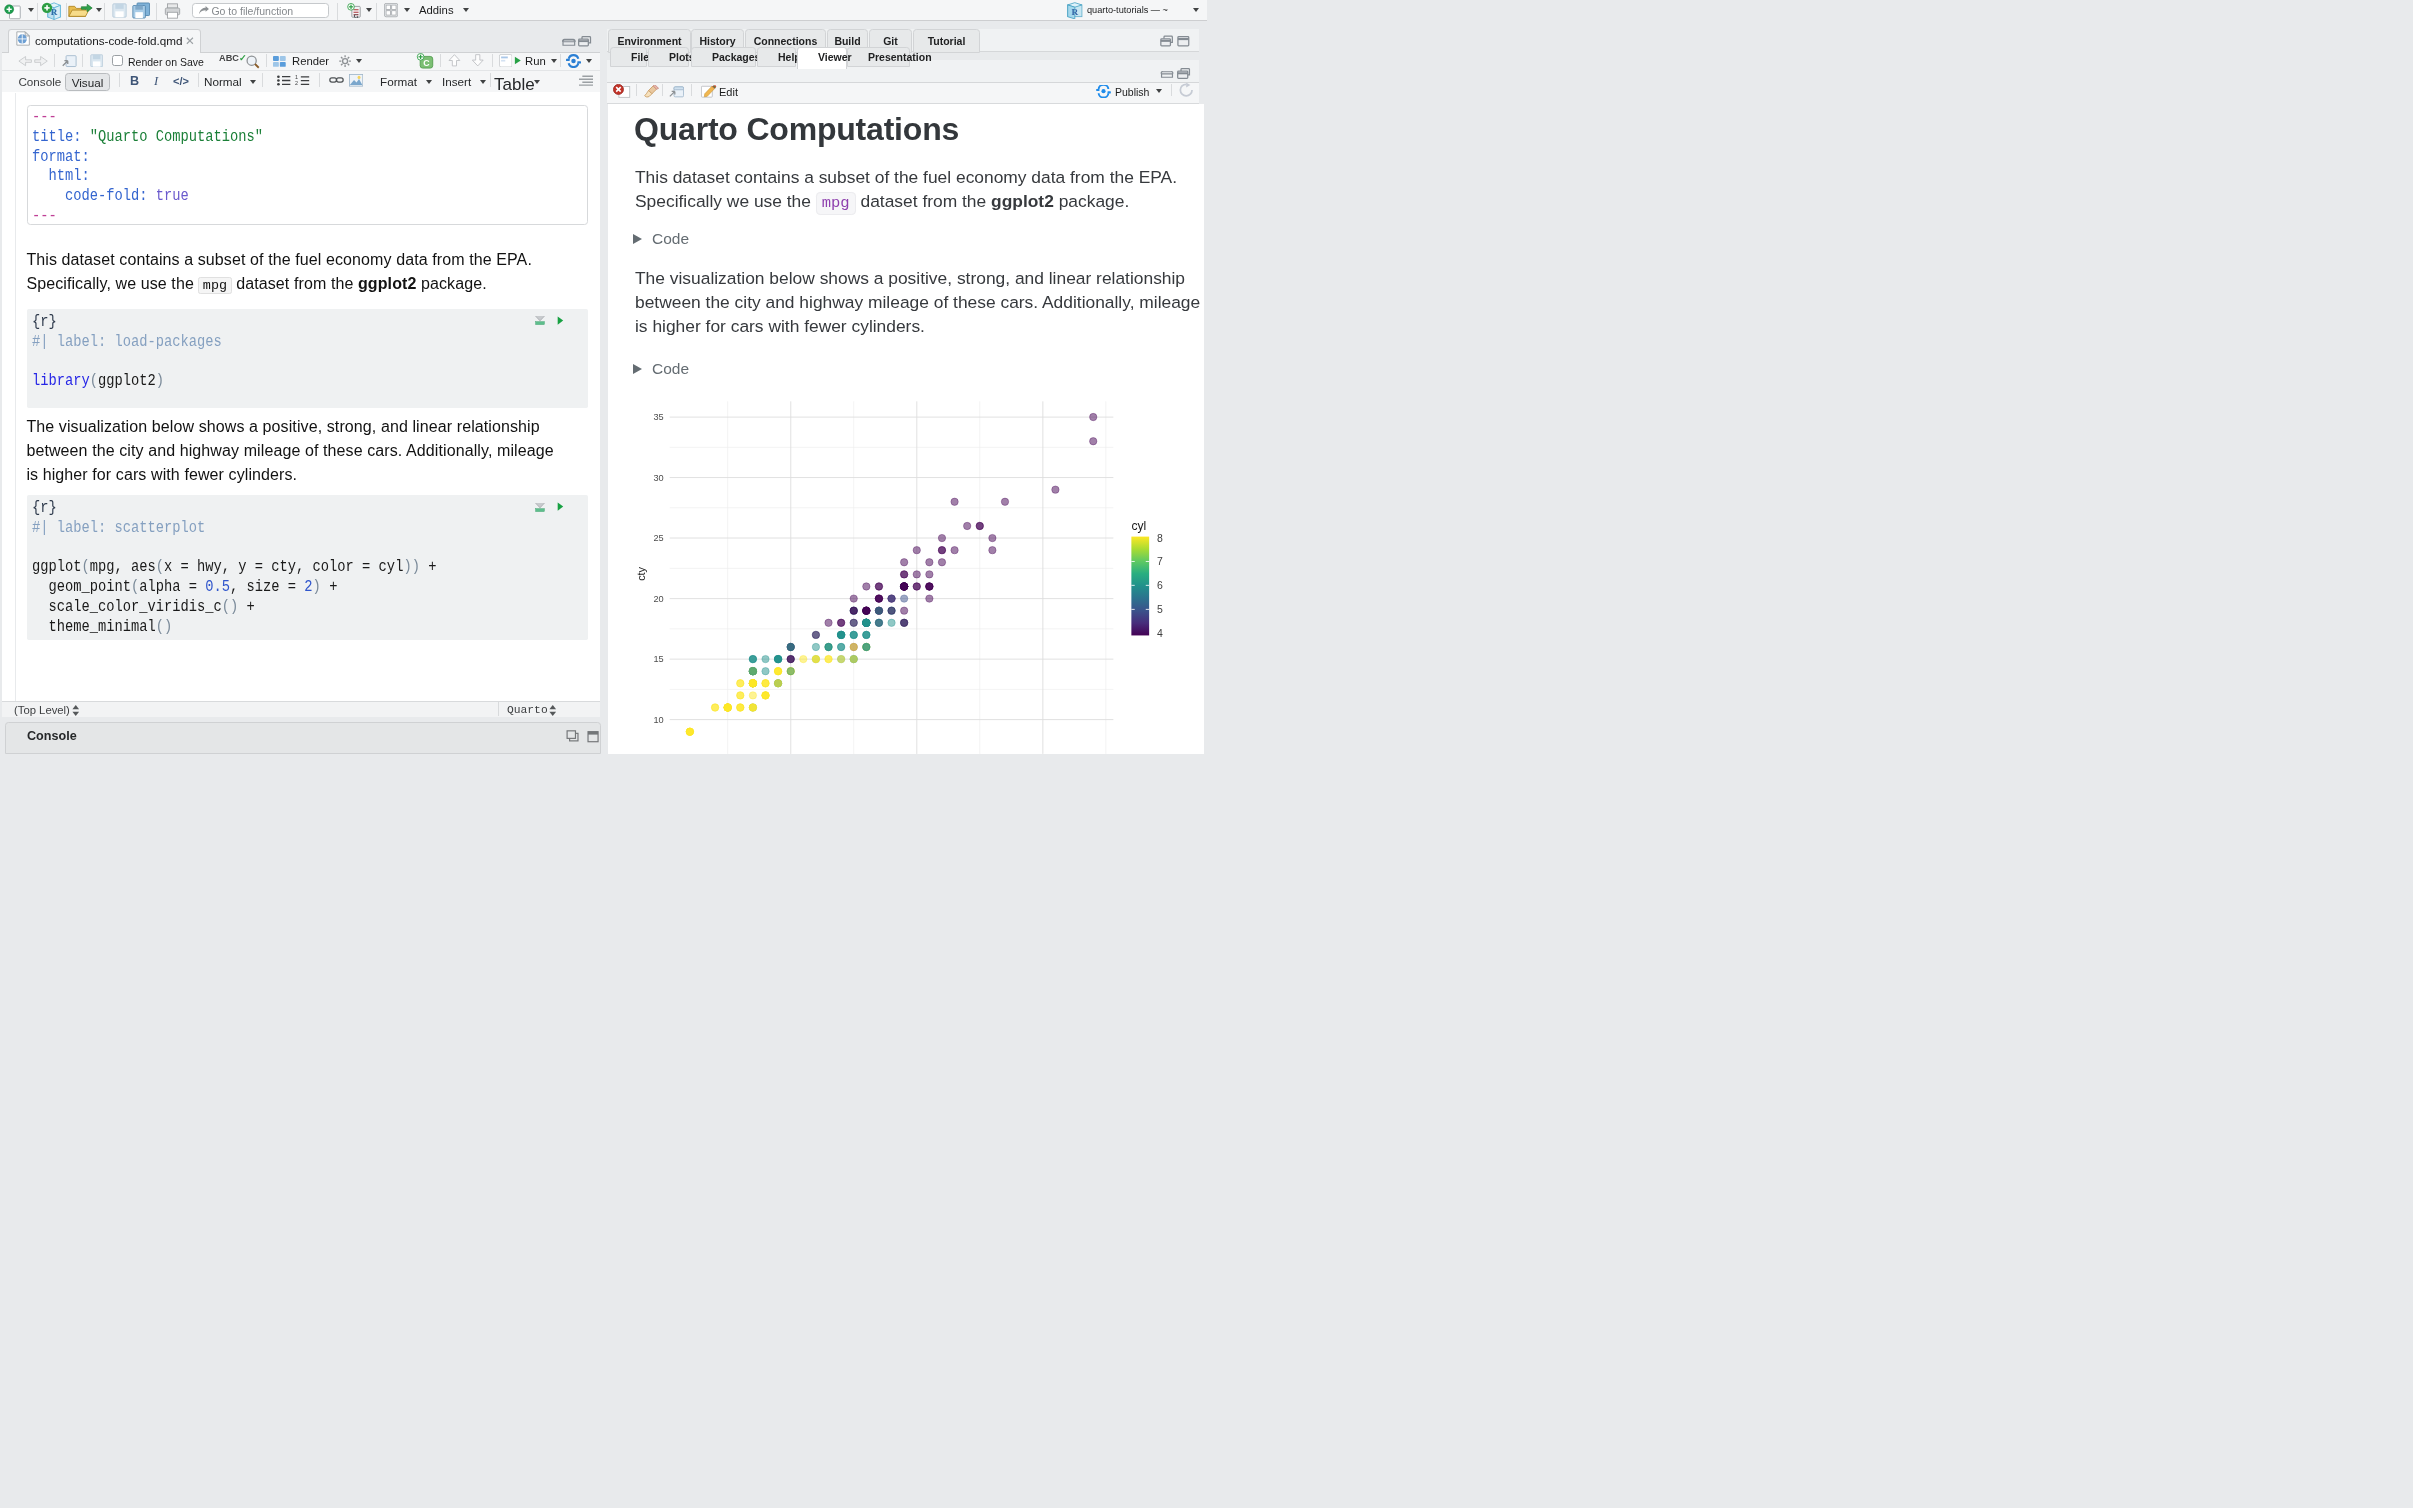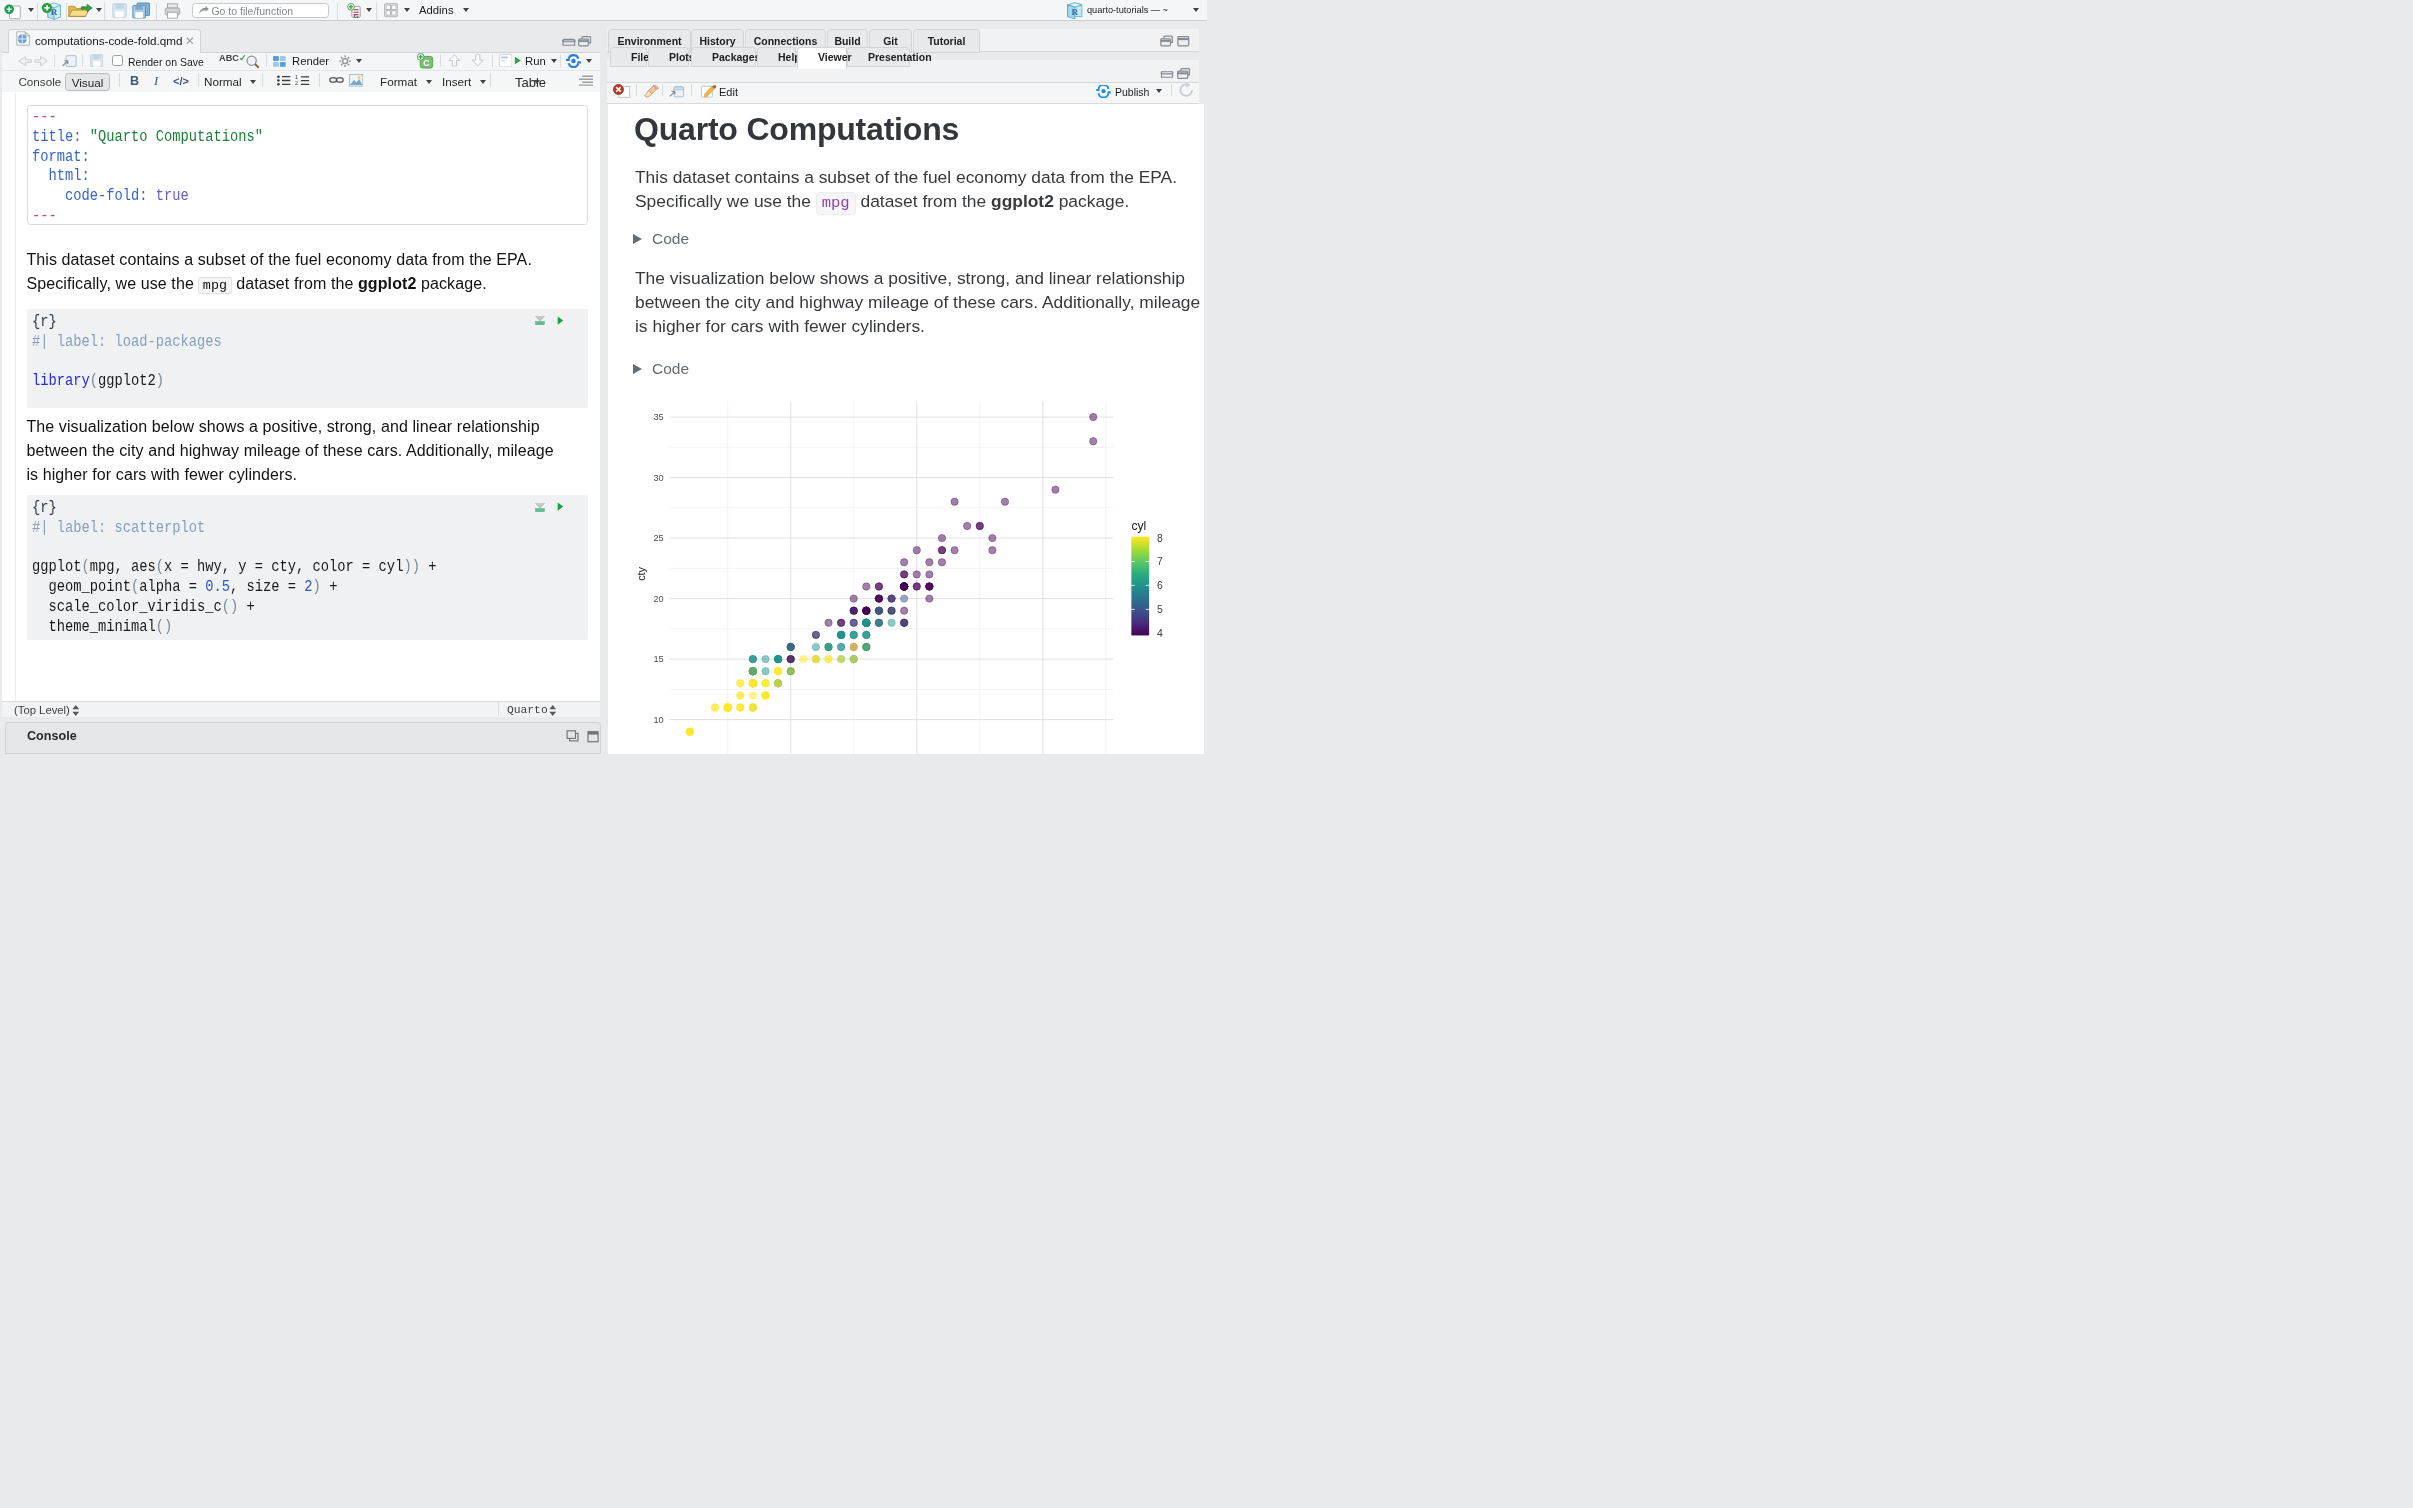--- a/index.html
+++ b/index.html
@@ -247,21 +247,21 @@
 <svg class="abs" style="left:349px;top:74px" width="14.2" height="12.6" viewBox="0 0 17 15">
   <rect x="0.5" y="0.5" width="16" height="14" fill="#eef3f8" stroke="#9fb6ca"></rect>
   <path d="M1 13 L6 7 L9 10 L12 6 L16 13 Z" fill="#7ba7cc"></path>
     <circle cx="12" cy="4" r="1.8" fill="#f4d35e"></circle>
 </svg>
 <div class="abs" style="left:380px;top:75px;font-size:11.7px;color:#26282a;">Format</div>
 <div class="caret" style="left:426px;top:80px"></div>
 <div class="abs" style="left:442px;top:75px;font-size:11.7px;color:#26282a;">Insert</div>
 <div class="caret" style="left:480px;top:80px"></div>
 <div class="tsep" style="left:490px;top:73px;height:14.2px"></div>
-<div class="abs" style="left:515px;top:75px;font-size:13px;color:#26282a;">Table</div>
+<div class="abs" style="left:494px;top:75px;font-size:17px;color:#26282a;">Table</div>
 <div class="caret" style="left:534px;top:80px"></div>
 <svg class="abs" style="left:579px;top:75px" width="14.2" height="11" viewBox="0 0 17 13">
   <path d="M4 1.5 h13 M0 5 h17 M4 8.5 h13 M0 12 h17" stroke="#9ba0a4" stroke-width="1.7"></path>
 </svg>
 
 <div class="abs" id="edcontent"></div>
 <div class="abs" style="left:14.7px;top:93px;width:0.8px;height:608px;background:#e8eaec;"></div>
 
 <div class="abs" style="left:27px;top:105px;width:561px;height:120px;background:#fff;border:0.8px solid #d7d9db;border-radius:3.4px;"></div>
 

